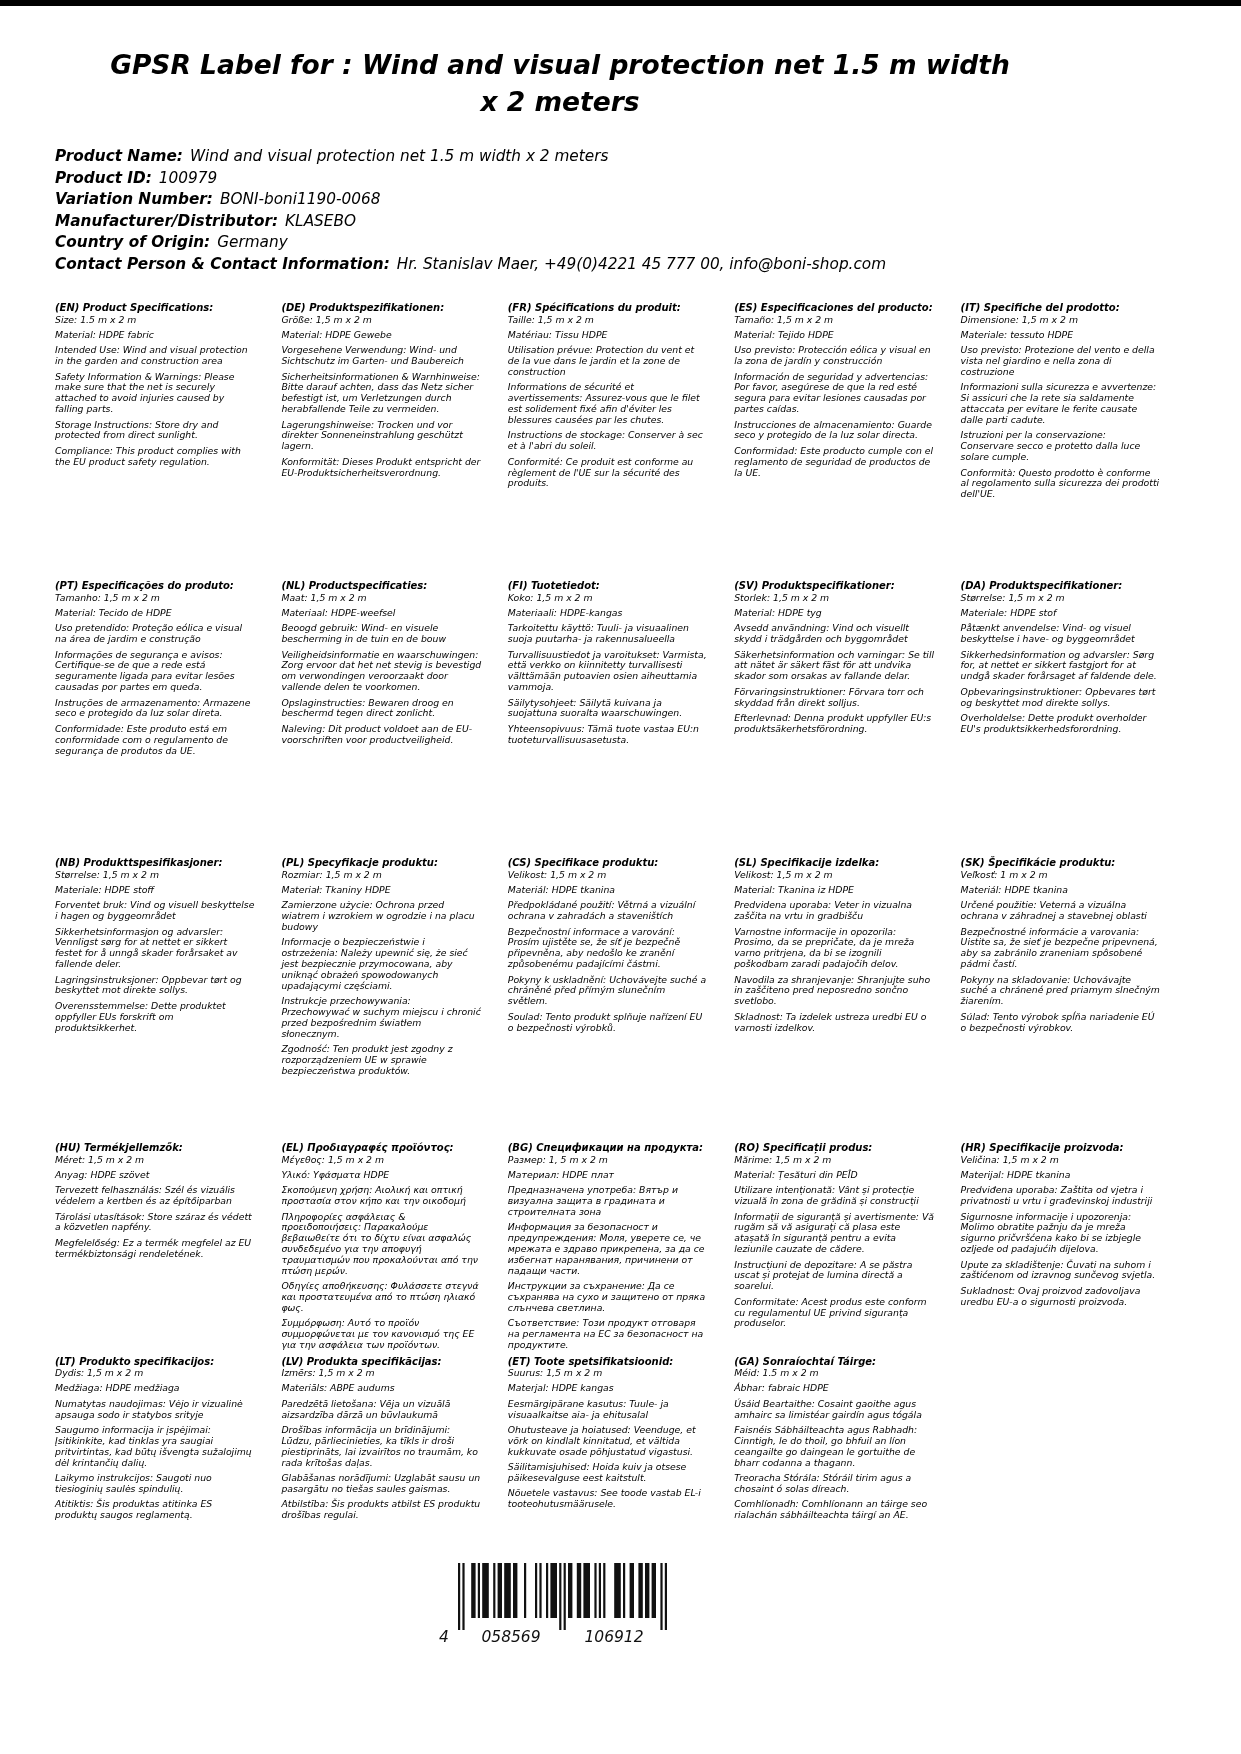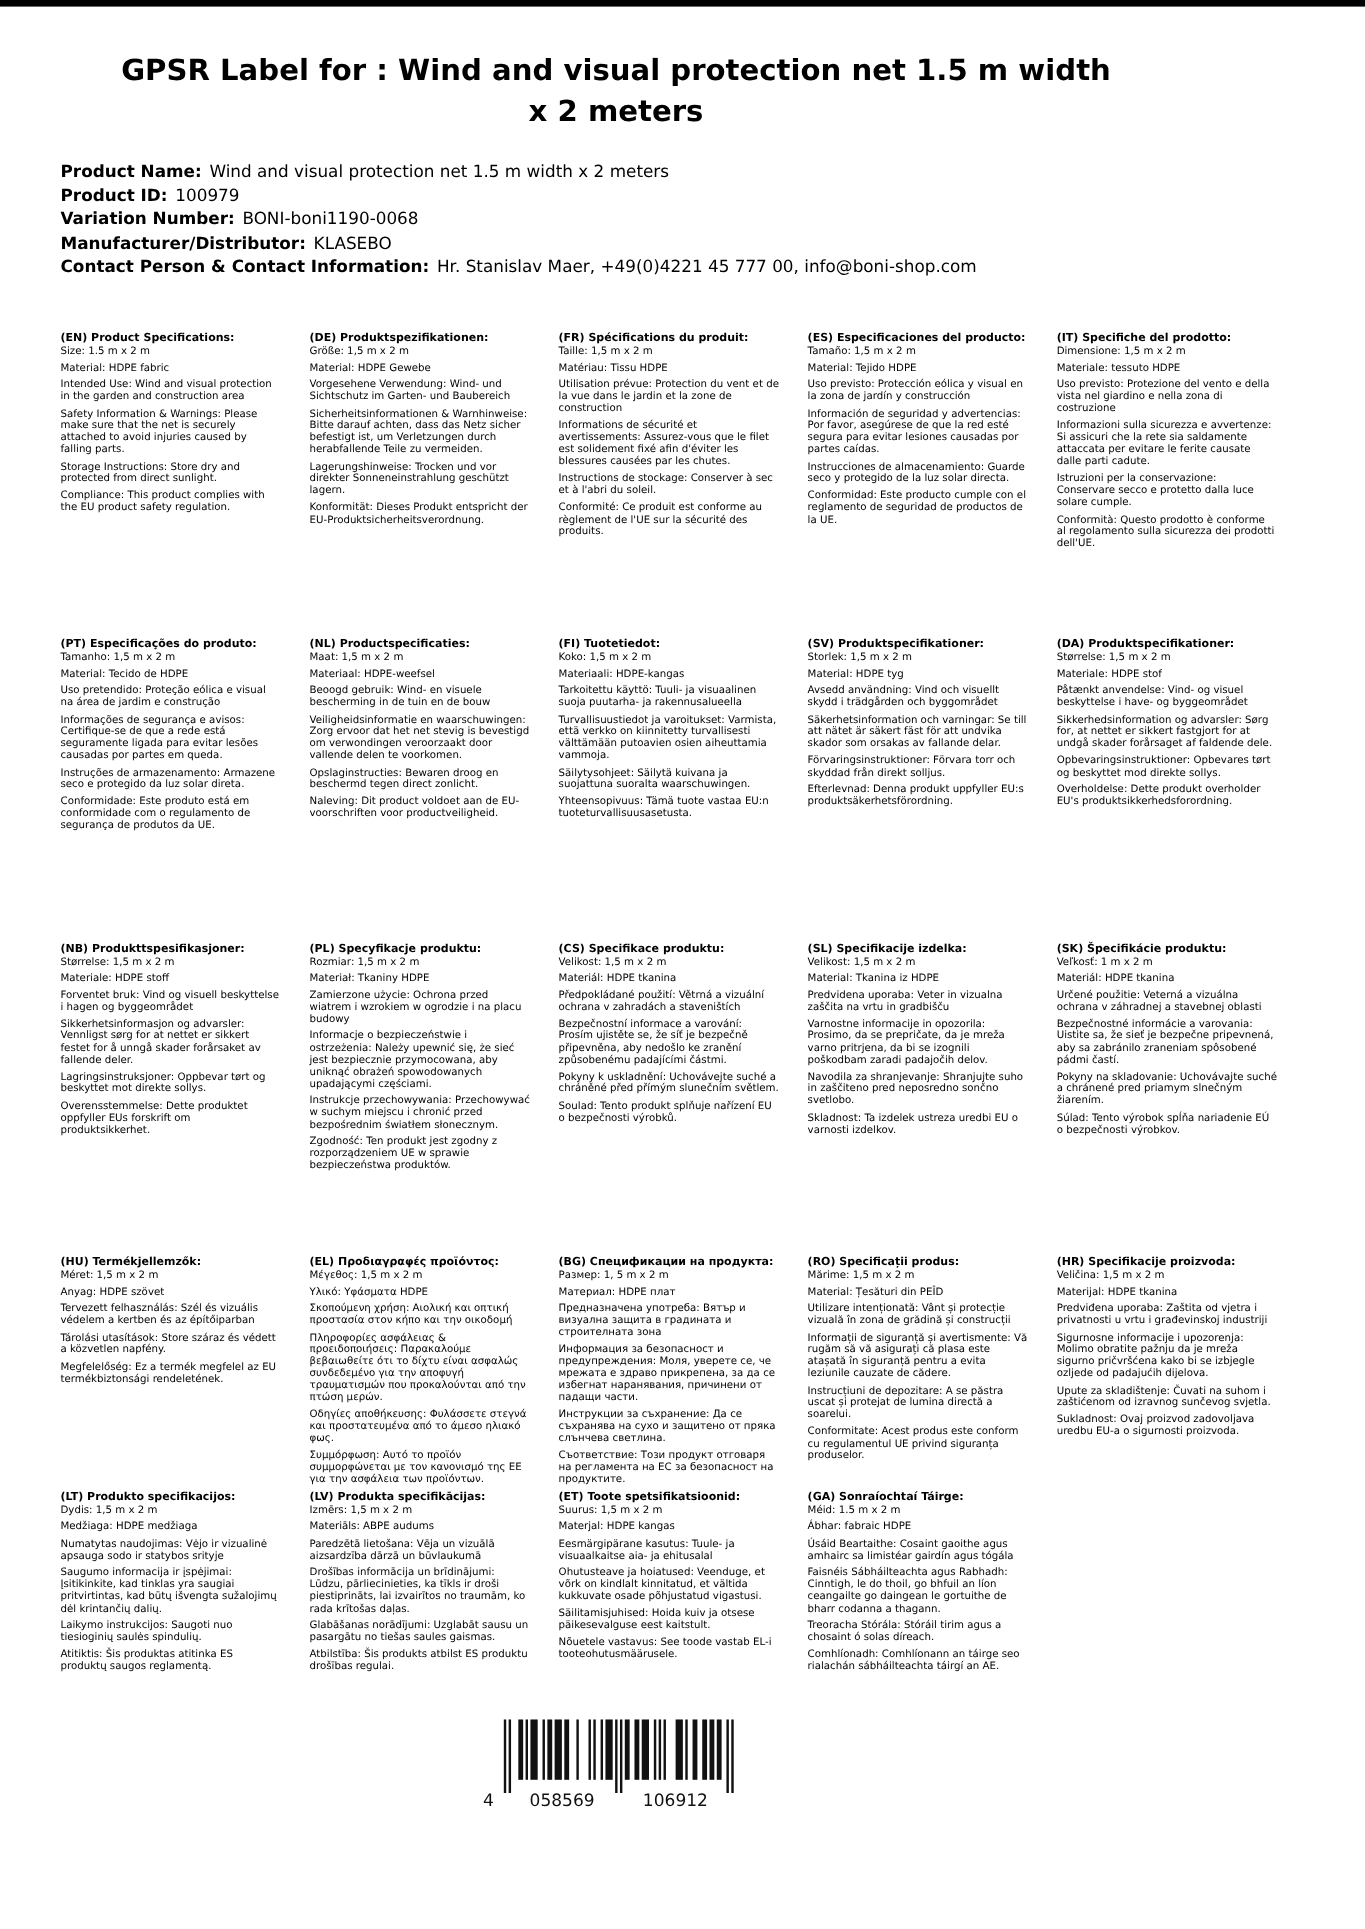--- a/index.html
+++ b/index.html
@@ -1,18 +1,18 @@
 <!DOCTYPE html>
 <html><head>
 <meta charset="utf-8">
 <style>
   html,body { margin:0; padding:0; background:#fff; }
   .page {
     position:relative; width:1241px; height:1754px; background:#ffffff;
-    font-family:"DejaVu Sans", sans-serif; color:#000; overflow:hidden;
+    font-family:"DejaVu Sans", sans-serif; color:#000; overflow:hidden;font-style:italic;
   }
   .top-rule { position:absolute; top:0; left:0; width:100%; height:6px; background:#000; }
   .title {
     position:absolute; top:46px; left:105px; width:910px;
     font-size:26.5px; font-weight:bold; text-align:center; line-height:1.4; margin:0;
   }
   .product-info { position:absolute; top:146px; left:55px; width:1080px; }
   .info-row { font-size:15.3px; line-height:21.5px; white-space:nowrap; }
   .info-label { font-weight:bold; }
   .info-value { margin-left:7px; }
@@ -51,20 +51,23 @@
   </div>
 
   <div class="info-row">
     <span class="info-label">Variation Number:</span><span class="info-value">BONI-boni1190-0068</span>
   </div>
 
   <div class="info-row">
     <span class="info-label">Manufacturer/Distributor:</span><span class="info-value">KLASEBO</span>
   </div>
 
+  <div class="info-row">
+    <span class="info-label">Country of Origin:</span><span class="info-value">Germany</span>
+  </div>
 
   <div class="info-row">
     <span class="info-label">Contact Person &amp; Contact Information:</span><span class="info-value">Hr. Stanislav Maer, +49(0)4221 45 777 00, info@boni-shop.com</span>
   </div>
 </div>
 
   <div class="lang-grid" id="lang-grid">
   <div class="lang-block">
     <div class="lang-heading">(EN) Product Specifications:</div>
   <p class="lang-par">Size: 1.5 m x 2 m</p>
@@ -223,21 +226,21 @@
         <p class="lang-par">Tárolási utasítások: Store száraz és védett a közvetlen napfény.</p>
         <p class="lang-par">Megfelelőség: Ez a termék megfelel az EU termékbiztonsági rendeletének.</p>
       </div>
 
   <div class="lang-block">
     <div class="lang-heading">(EL) Προδιαγραφές προϊόντος:</div>
   <p class="lang-par">Μέγεθος: 1,5 m x 2 m</p>
         <p class="lang-par">Υλικό: Υφάσματα HDPE</p>
         <p class="lang-par">Σκοπούμενη χρήση: Αιολική και οπτική προστασία στον κήπο και την οικοδομή</p>
         <p class="lang-par">Πληροφορίες ασφάλειας &amp; προειδοποιήσεις: Παρακαλούμε βεβαιωθείτε ότι το δίχτυ είναι ασφαλώς συνδεδεμένο για την αποφυγή τραυματισμών που προκαλούνται από την πτώση μερών.</p>
-        <p class="lang-par">Οδηγίες αποθήκευσης: Φυλάσσετε στεγνά και προστατευμένα από το άμεσο ηλιακό φως.</p>
+        <p class="lang-par">Οδηγίες αποθήκευσης: Φυλάσσετε στεγνά και προστατευμένα από το πτώση ηλιακό φως.</p>
         <p class="lang-par">Συμμόρφωση: Αυτό το προϊόν συμμορφώνεται με τον κανονισμό της ΕΕ για την ασφάλεια των προϊόντων.</p>
       </div>
 
   <div class="lang-block">
     <div class="lang-heading">(BG) Спецификации на продукта:</div>
   <p class="lang-par">Размер: 1, 5 m x 2 m</p>
         <p class="lang-par">Материал: HDPE плат</p>
         <p class="lang-par">Предназначена употреба: Вятър и визуална защита в градината и строителната зона</p>
         <p class="lang-par">Информация за безопасност и предупреждения: Моля, уверете се, че мрежата е здраво прикрепена, за да се избегнат наранявания, причинени от падащи части.</p>
         <p class="lang-par">Инструкции за съхранение: Да се съхранява на сухо и защитено от пряка слънчева светлина.</p>

